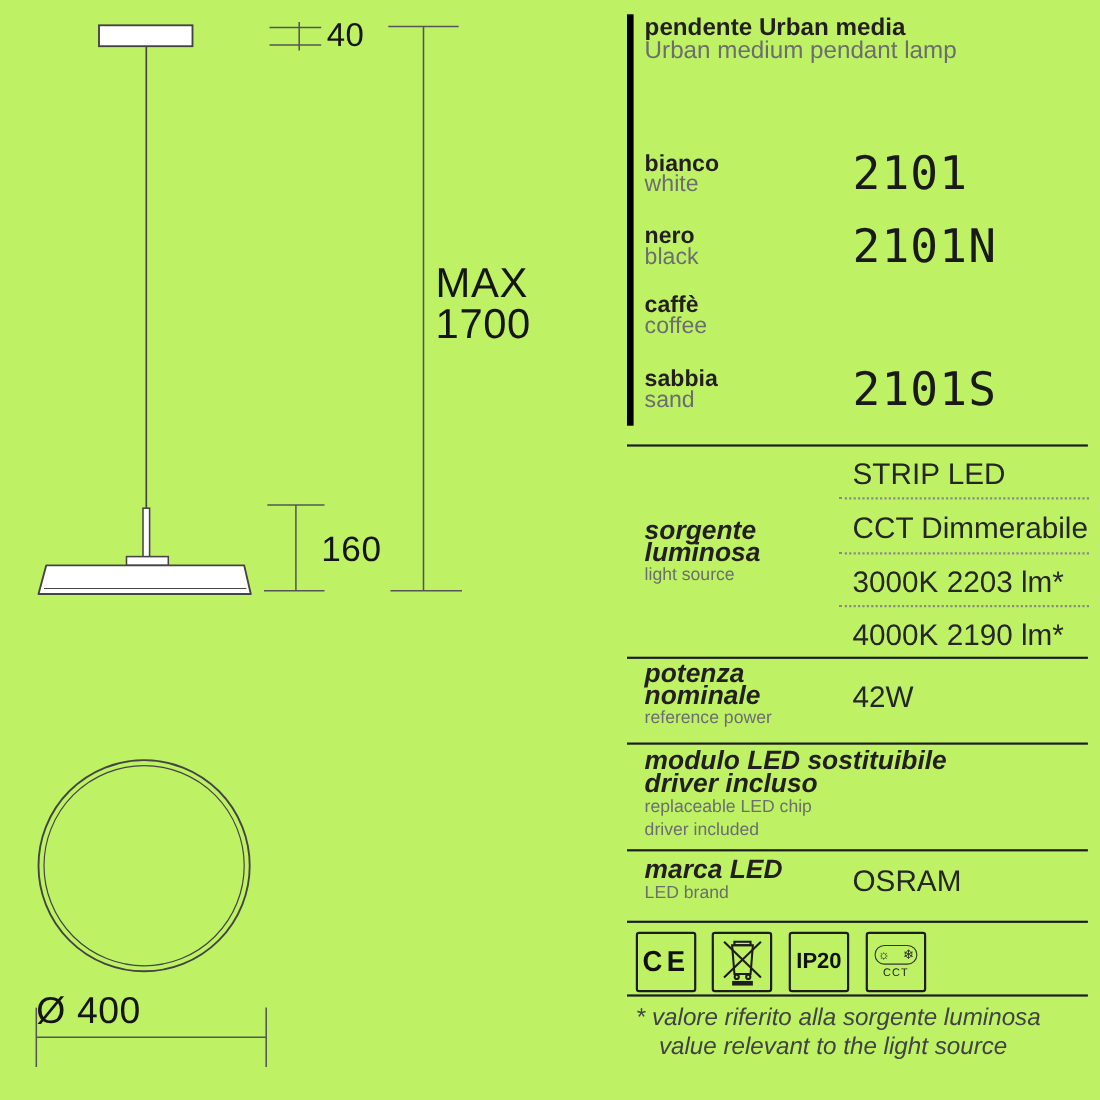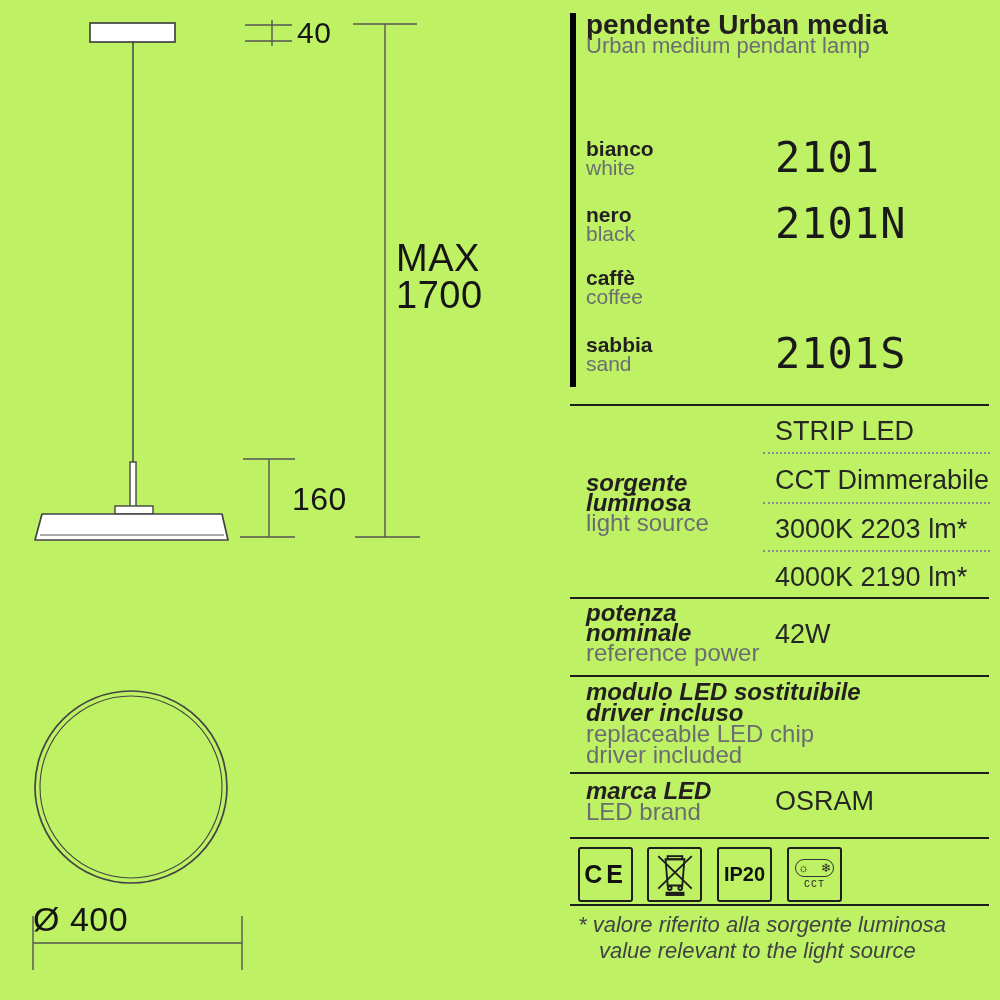--- a/index.html
+++ b/index.html
@@ -7,45 +7,45 @@
         font-family:"Liberation Sans",sans-serif;color:#231f20;overflow:hidden;}
   .abs{position:absolute;}
 
   
   #drawing-svg{position:absolute;left:0;top:0;}
   .dim-label{position:absolute;color:#151515;font-size:31px;letter-spacing:0.5px;white-space:nowrap;}
 
   
   #accent-bar{left:570px;top:13px;width:6px;height:374px;background:#000;}
   #header{left:586px;top:14px;line-height:21px;white-space:nowrap;}
-  .title-it{font-size:28px;font-weight:700;color:#231f20;}
+  .title-it{font-size:22px;font-weight:700;color:#231f20;}
   .title-en{font-size:22px;color:#6b6d70;}
 
   .finish-row{position:absolute;left:586px;width:404px;height:48px;}
   .finish-it{font-size:21px;font-weight:700;line-height:19px;color:#231f20;}
   .finish-en{font-size:21px;line-height:20px;color:#6b6d70;}
   .finish-code{position:absolute;left:189px;top:-3px;font-family:"DejaVu Sans Mono",monospace;
                font-size:42px;line-height:44px;color:#1a1a1a;letter-spacing:1px;}
 
   .hrule{position:absolute;left:570px;width:419px;height:0;border-top:2px solid #1d1d1d;}
   .dotrule{position:absolute;left:763px;width:227px;height:0;border-top:2px dotted #8a8a8a;}
 
   .spec-label{position:absolute;left:586px;line-height:20px;white-space:nowrap;}
   .lab-it{font-size:24px;font-weight:700;color:#231f20;font-style:italic;}
-  .lab-en{font-size:24px;color:#6b6d70;}
+  .lab-en{font-size:16px;color:#6b6d70;}
   .spec-value{position:absolute;left:775px;font-size:27px;line-height:28px;color:#262626;white-space:nowrap;}
 
   .cert-box{position:absolute;top:847px;width:55px;height:55px;border:2px solid #1d1d1d;border-radius:3px;
             box-sizing:border-box;display:flex;align-items:center;justify-content:center;flex-direction:column;}
   .ce-text{font-size:25px;font-weight:700;letter-spacing:4px;color:#111;transform:scaleY(1.05);}
   .ip-text{font-size:20px;font-weight:700;color:#111;}
   .cct-pill{width:39px;height:18px;border:1.5px solid #333;border-radius:10px;box-sizing:border-box;
             display:flex;align-items:center;justify-content:space-between;padding:0 2px;font-size:12px;
             line-height:12px;color:#222;}
-  .cct-text{font-size:10px;letter-spacing:1px;color:#222;margin-top:2px;font-family:Liberation Mono, monospace;}
+  .cct-text{font-size:10px;letter-spacing:1px;color:#222;margin-top:2px;}
 
   #footnote{left:578px;top:912px;font-size:22px;font-style:italic;color:#414245;line-height:26px;white-space:nowrap;}
   #footnote .fn2{margin-left:21px;}
 </style>
 </head>
 <body>
 
 <div id="page">
 
   <svg id="drawing-svg" width="560" height="1000" viewBox="0 0 560 1000">

